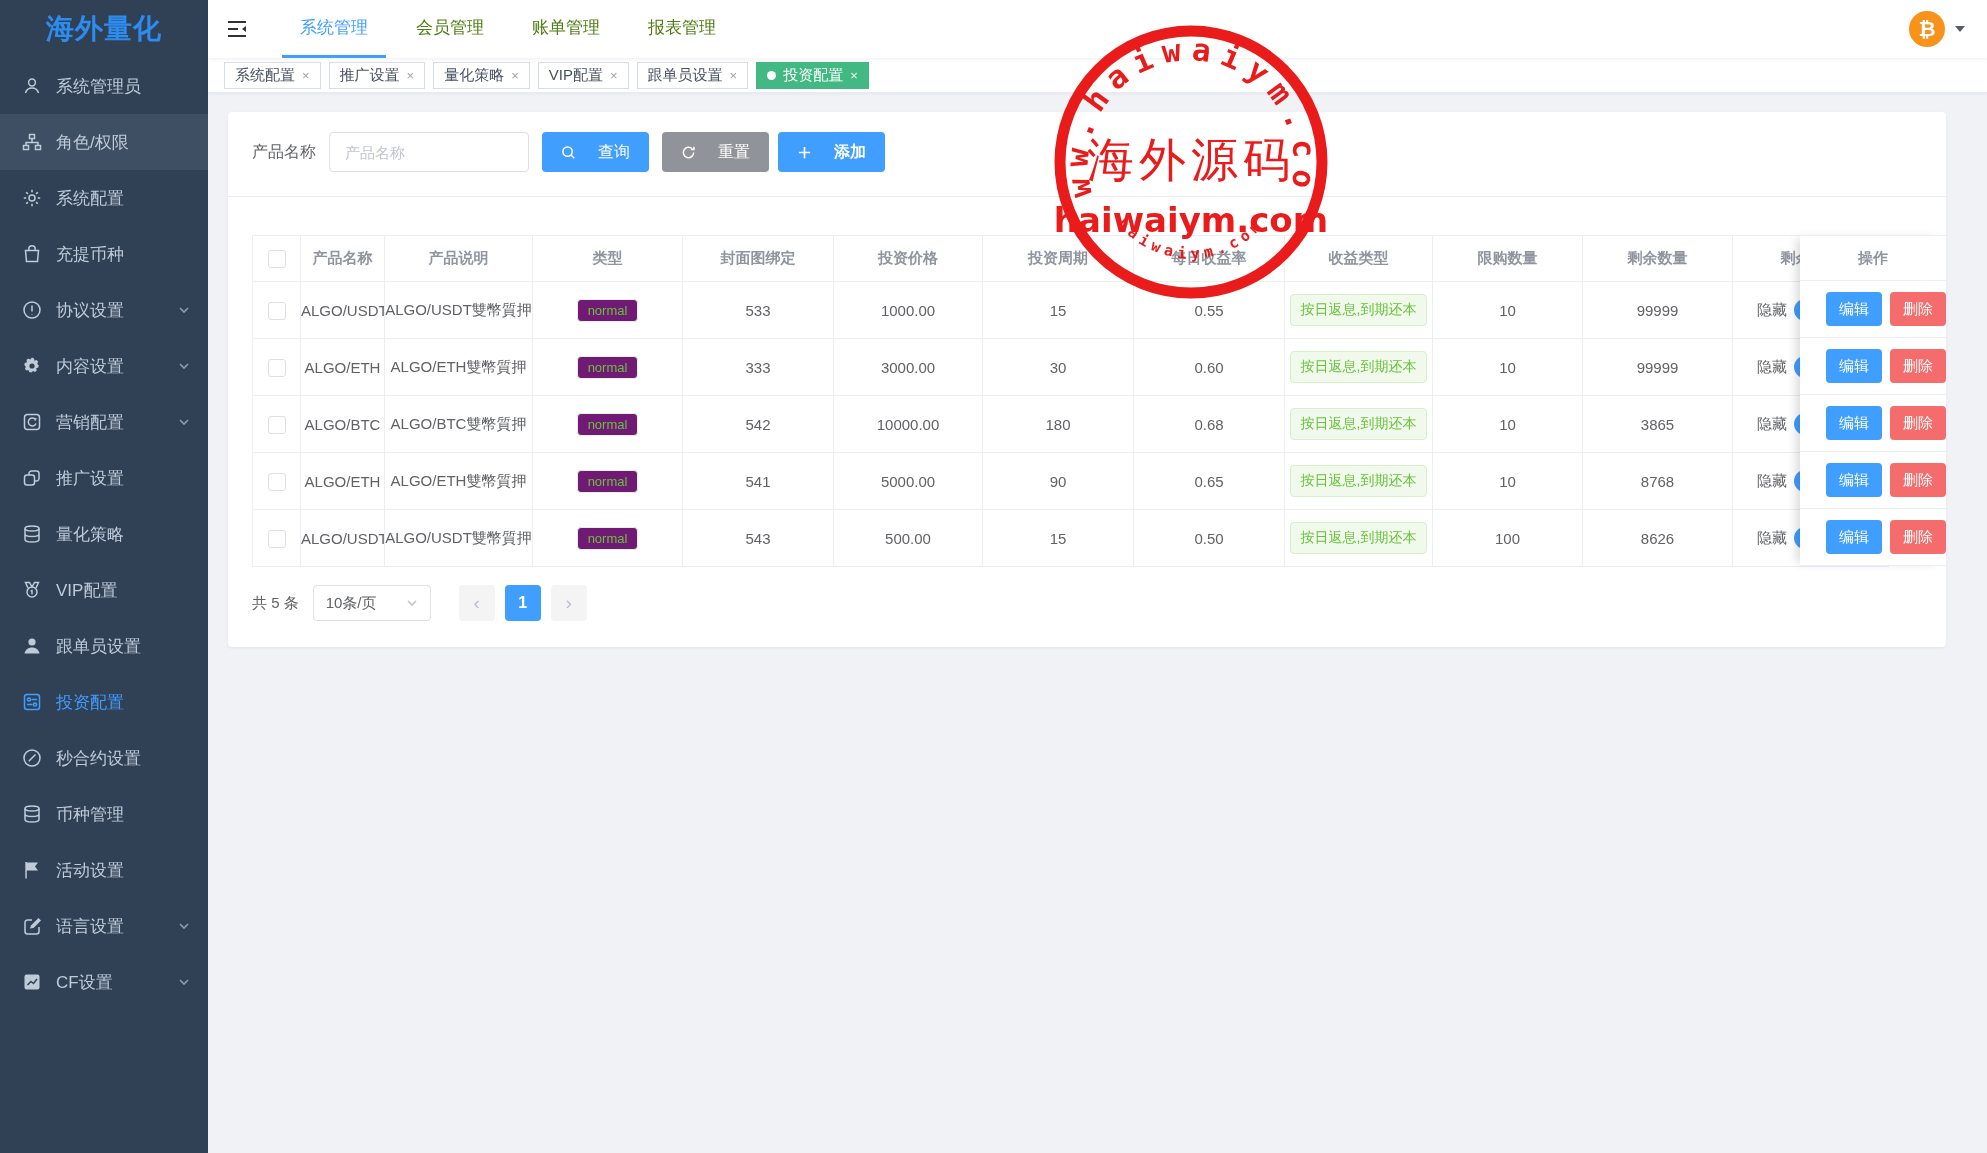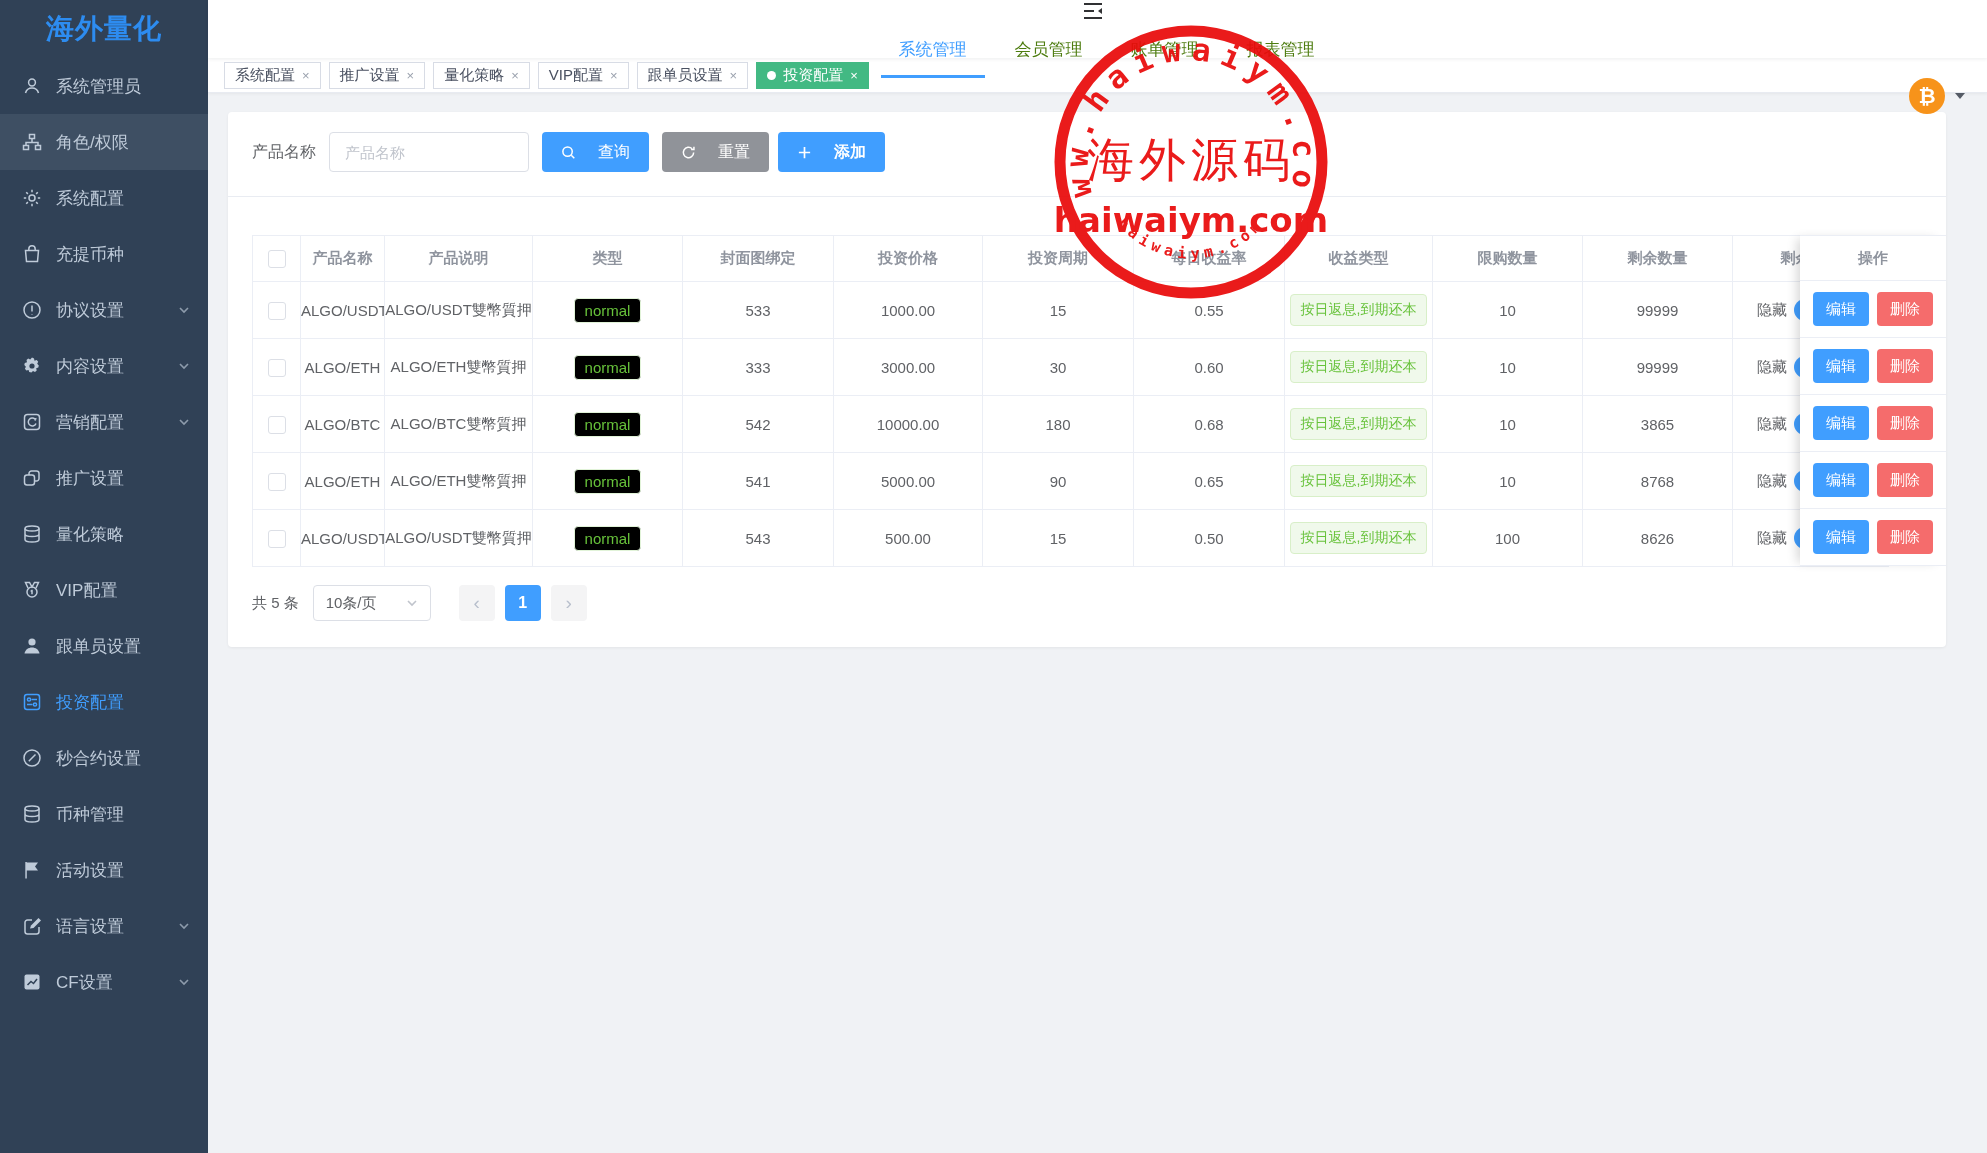--- a/index.html
+++ b/index.html
@@ -16,21 +16,21 @@
   .menu-item .mi { width:20px; height:20px; margin-right:14px; flex:0 0 20px; }
   .menu-item .mi svg { width:20px; height:20px; display:block; }
   .menu-item.highlighted { background:#3e4f63; }
   .menu-item.active { color:#409eff; }
   .chev { margin-left:auto; opacity:.65; }
   .chev svg { width:12px; height:12px; display:block; }
 
   
   .main { flex:1; display:flex; flex-direction:column; height:100%; }
   .topbar { height:58px; background:#fff; display:flex; align-items:center;
-    padding-left:18px; box-shadow:0 1px 4px rgba(0,21,41,.08); position:relative; z-index:5;flex-direction:column; }
+    padding-left:18px; box-shadow:0 1px 4px rgba(0,21,41,.08); position:relative; z-index:5; }
   .fold { width:22px; height:22px; margin-right:28px; cursor:pointer; }
   .tabs { display:flex; height:100%; }
   .tab { padding:0 24px; line-height:56px; font-size:17px; color:#4d7c0f;
     cursor:pointer; position:relative; }
   .tab.active { color:#409eff; }
   .tab.active::after { content:""; position:absolute; left:6px; right:6px; bottom:0;
     height:3px; background:#409eff; }
   .userbox { margin-left:auto; margin-right:22px; display:flex; align-items:center; gap:10px; }
   .avatar { width:36px; height:36px; border-radius:50%; background:#f7931a; color:#fff;
     font-size:21px; font-weight:bold; display:flex; align-items:center; justify-content:center; }
@@ -67,38 +67,38 @@
   
   .table-zone { margin:38px 0 0 24px; width:1694px; position:relative; }
   table { border-collapse:separate; border-spacing:0; table-layout:fixed; width:1636px;
     border-top:1px solid #ebeef5; border-left:1px solid #ebeef5; }
   th,td { border-right:1px solid #ebeef5; border-bottom:1px solid #ebeef5;
     text-align:center; overflow:hidden; white-space:nowrap; }
   th { height:46px; font-size:15px; color:#8f949e; font-weight:bold; background:#fff; }
   td { height:57px; font-size:15px; color:#606266; }
   .cbx { width:18px; height:18px; border:1px solid #dcdfe6; border-radius:3px;
     display:inline-block; vertical-align:middle; background:#fff; cursor:pointer; }
-  .type-tag { display:inline-block; padding:3px 10px; font-size:15px; color:#67c23a;
-    background:#000000; border:1px solid #e1f3d8; border-radius:4px; }
+  .type-tag { display:inline-block; padding:3px 10px; font-size:13px; color:#67c23a;
+    background:#701a75; border:1px solid #e1f3d8; border-radius:4px; }
   .income-tag { display:inline-block; padding:6px 10px; font-size:14px; color:#67c23a;
     background:#f0f9eb; border:1px solid #d8efc8; border-radius:4px; }
   .hid-cell { text-align:left; padding-left:24px; }
   .hid-wrap { display:flex; align-items:center; gap:7px; }
   .toggle { width:42px; height:22px; border-radius:11px; background:#409eff;
     position:relative; display:inline-block; flex:0 0 42px; cursor:pointer; }
   .toggle::after { content:""; position:absolute; right:2px; top:2px; width:18px;
     height:18px; border-radius:50%; background:#fff; }
 
   .fixed-col { position:absolute; top:0; right:0; width:146px; background:#fff;
     box-shadow:-7px 0 10px -4px rgba(0,0,0,.16); }
   .fc-head { height:46px; border-bottom:1px solid #ebeef5; border-top:1px solid #ebeef5;
     display:flex; align-items:center; justify-content:center; font-size:15px;
     color:#8f949e; font-weight:bold; }
   .fc-cell { height:57px; border-bottom:1px solid #ebeef5; display:flex;
-    align-items:center; justify-content:center; gap:8px; }
+    align-items:center; justify-content:flex-end; gap:8px; }
   .btn-mini { height:34px; padding:0 13px; border:none; border-radius:4px; color:#fff;
     font-size:15px; cursor:pointer; }
   .btn-edit { background:#409eff; }
   .btn-del  { background:#f56c6c; }
 
   
   .pagination { margin:18px 24px 0; display:flex; align-items:center; gap:14px;
     font-size:15px; color:#606266; }
   .page-select { width:118px; height:36px; border:1px solid #dcdfe6; border-radius:4px;
     display:flex; align-items:center; justify-content:space-between; padding:0 12px;

